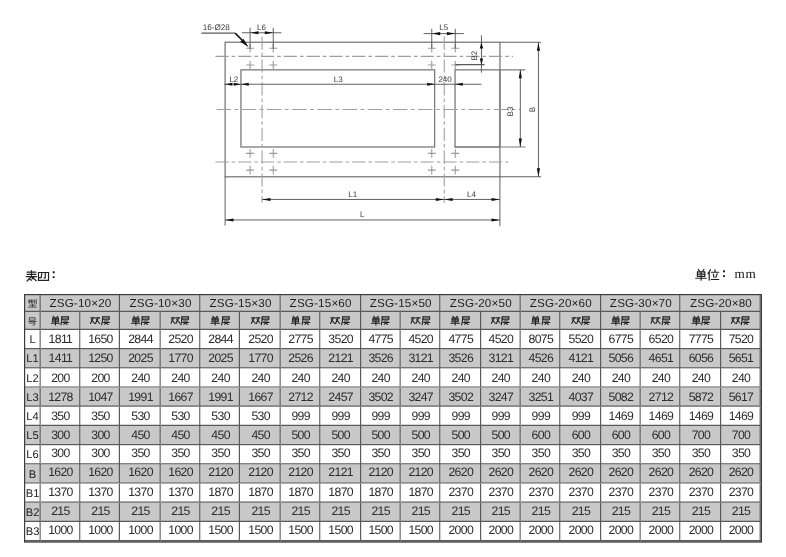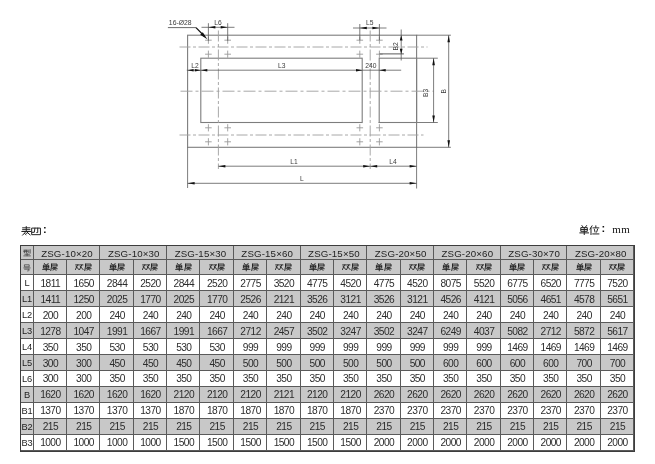--- a/index.html
+++ b/index.html
@@ -563,21 +563,21 @@
 <div class="c num sh" style="grid-row:4;grid-column:8">2526</div>
 <div class="c num sh" style="grid-row:4;grid-column:9">2121</div>
 <div class="c num sh" style="grid-row:4;grid-column:10">3526</div>
 <div class="c num sh" style="grid-row:4;grid-column:11">3121</div>
 <div class="c num sh" style="grid-row:4;grid-column:12">3526</div>
 <div class="c num sh" style="grid-row:4;grid-column:13">3121</div>
 <div class="c num sh" style="grid-row:4;grid-column:14">4526</div>
 <div class="c num sh" style="grid-row:4;grid-column:15">4121</div>
 <div class="c num sh" style="grid-row:4;grid-column:16">5056</div>
 <div class="c num sh" style="grid-row:4;grid-column:17">4651</div>
-<div class="c num sh" style="grid-row:4;grid-column:18">4578</div>
+<div class="c num sh" style="grid-row:4;grid-column:18">6056</div>
 <div class="c num sh" style="grid-row:4;grid-column:19">5651</div>
 
 <div class="c lbl dl" style="grid-row:5;grid-column:1">L2</div>
 <div class="c num" style="grid-row:5;grid-column:2">200</div>
 <div class="c num" style="grid-row:5;grid-column:3">200</div>
 <div class="c num" style="grid-row:5;grid-column:4">240</div>
 <div class="c num" style="grid-row:5;grid-column:5">240</div>
 <div class="c num" style="grid-row:5;grid-column:6">240</div>
 <div class="c num" style="grid-row:5;grid-column:7">240</div>
 <div class="c num" style="grid-row:5;grid-column:8">240</div>
@@ -599,21 +599,21 @@
 <div class="c num sh" style="grid-row:6;grid-column:4">1991</div>
 <div class="c num sh" style="grid-row:6;grid-column:5">1667</div>
 <div class="c num sh" style="grid-row:6;grid-column:6">1991</div>
 <div class="c num sh" style="grid-row:6;grid-column:7">1667</div>
 <div class="c num sh" style="grid-row:6;grid-column:8">2712</div>
 <div class="c num sh" style="grid-row:6;grid-column:9">2457</div>
 <div class="c num sh" style="grid-row:6;grid-column:10">3502</div>
 <div class="c num sh" style="grid-row:6;grid-column:11">3247</div>
 <div class="c num sh" style="grid-row:6;grid-column:12">3502</div>
 <div class="c num sh" style="grid-row:6;grid-column:13">3247</div>
-<div class="c num sh" style="grid-row:6;grid-column:14">6249</div>
+<div class="c num sh" style="grid-row:6;grid-column:14">3251</div>
 <div class="c num sh" style="grid-row:6;grid-column:15">4037</div>
 <div class="c num sh" style="grid-row:6;grid-column:16">5082</div>
 <div class="c num sh" style="grid-row:6;grid-column:17">2712</div>
 <div class="c num sh" style="grid-row:6;grid-column:18">5872</div>
 <div class="c num sh" style="grid-row:6;grid-column:19">5617</div>
 
 <div class="c lbl dl" style="grid-row:7;grid-column:1">L4</div>
 <div class="c num" style="grid-row:7;grid-column:2">350</div>
 <div class="c num" style="grid-row:7;grid-column:3">350</div>
 <div class="c num" style="grid-row:7;grid-column:4">530</div>

